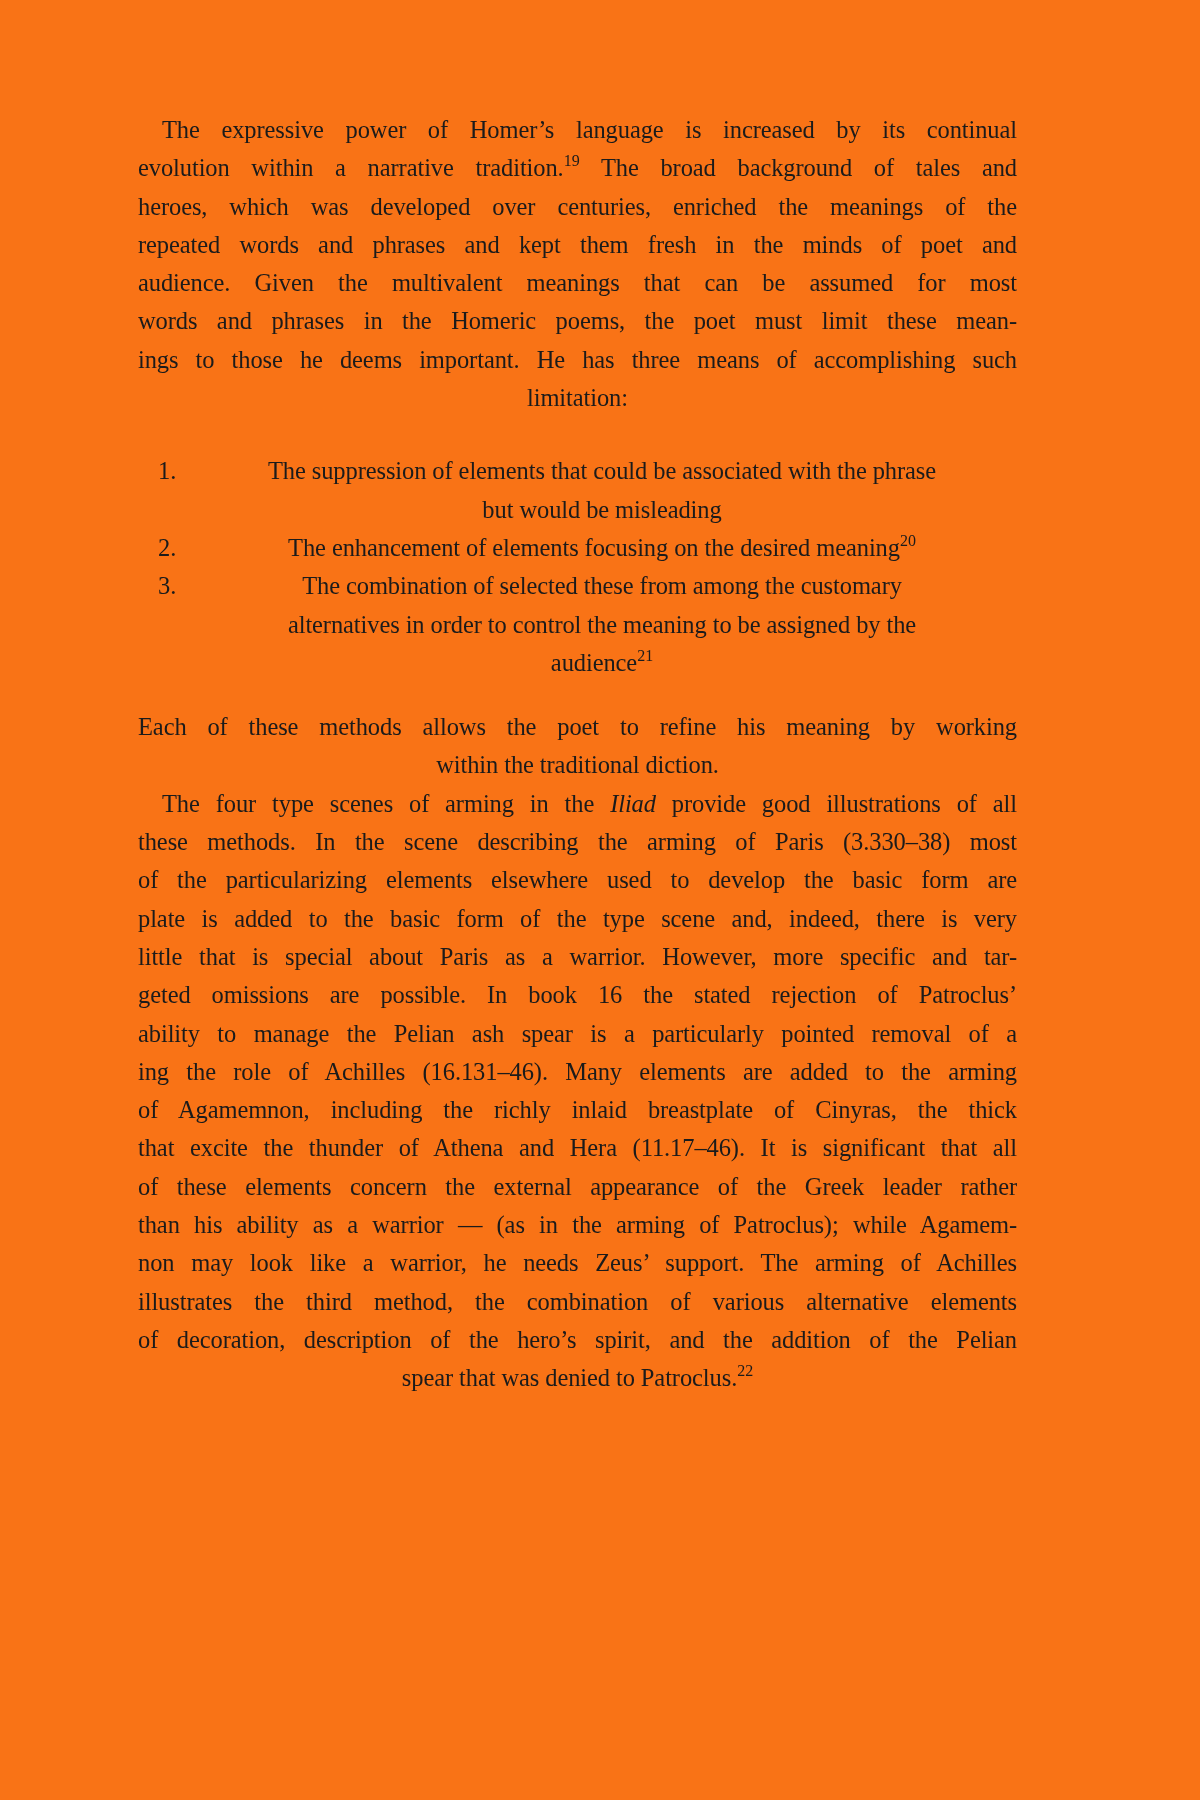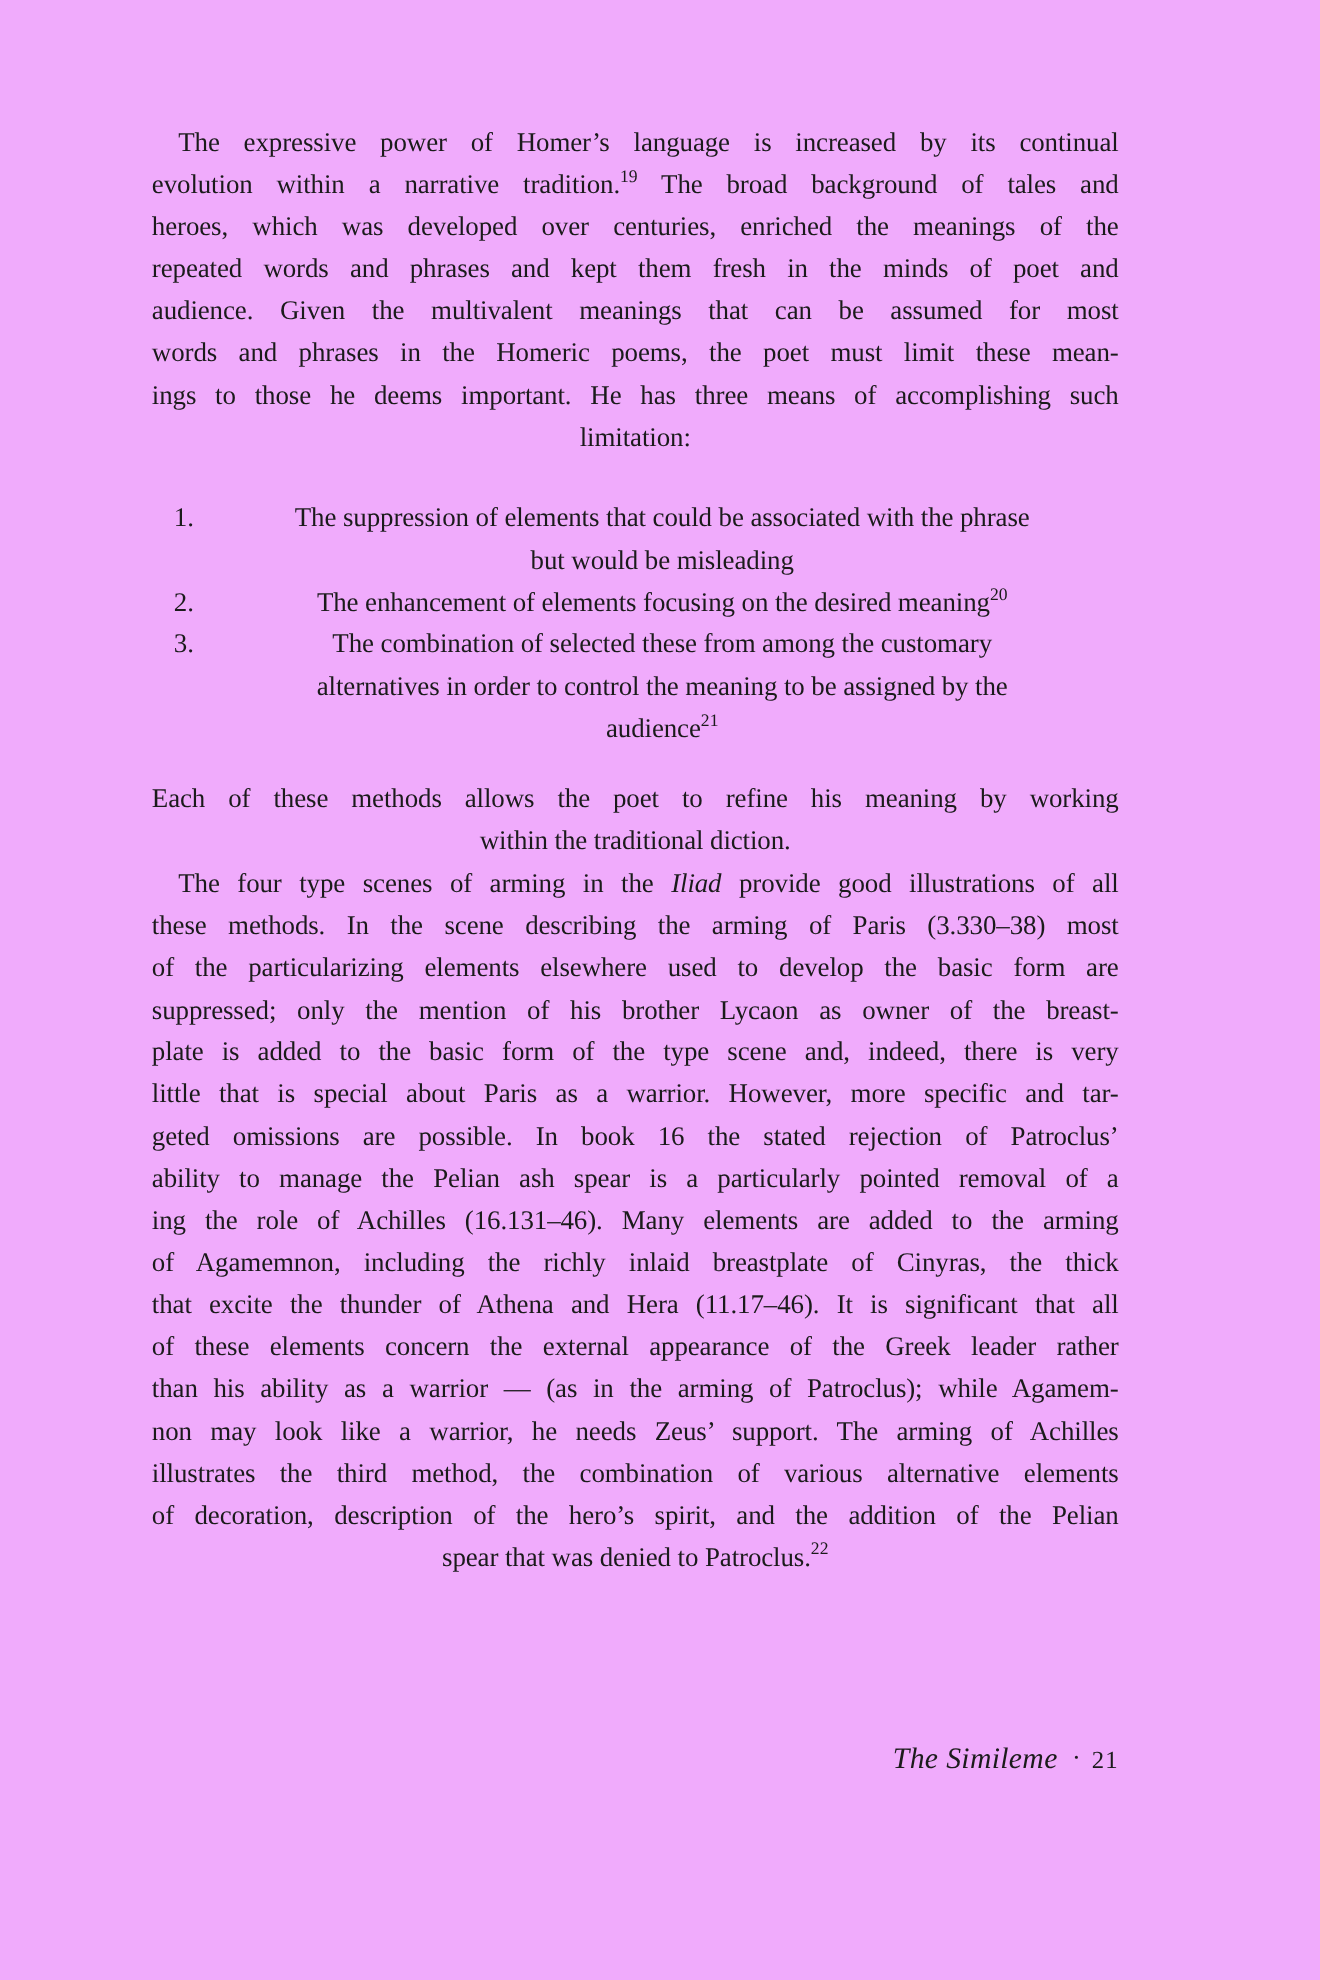--- a/index.html
+++ b/index.html
@@ -1,21 +1,21 @@
 <!DOCTYPE html>
 <html><head>
 <meta charset="utf-8">
 <style>
   html, body { margin: 0; padding: 0; background: #e8e8e8; }
   .page {
     position: relative;
     width: 1200px;
     height: 1800px;
     margin: 0 auto;
-    background: #f0abfc;
+    background: #f97316;
     font-family: "Liberation Serif", "DejaVu Serif", serif;
     color: #1b1b1b;
     overflow: hidden;
   }
   .text-block {
     position: absolute;
     left: 138px;
     top: 111px;
     width: 879px;
     font-size: 24.5px;
@@ -98,34 +98,30 @@
 
     <div>
       <div class="jline">Each of these methods allows the poet to refine his meaning by working</div>
       <div class="lline">within the traditional diction.</div>
     </div>
 
     <div>
       <div class="jline indent">The four type scenes of arming in the <em>Iliad</em> provide good illustrations of all</div>
       <div class="jline">these methods. In the scene describing the arming of Paris (3.330–38) most</div>
       <div class="jline">of the particularizing elements elsewhere used to develop the basic form are</div>
-      <div class="jline">suppressed; only the mention of his brother Lycaon as owner of the breast-</div>
       <div class="jline">plate is added to the basic form of the type scene and, indeed, there is very</div>
       <div class="jline">little that is special about Paris as a warrior. However, more specific and tar-</div>
       <div class="jline">geted omissions are possible. In book 16 the stated rejection of Patroclus’</div>
       <div class="jline">ability to manage the Pelian ash spear is a particularly pointed removal of a</div>
       <div class="jline">ing the role of Achilles (16.131–46). Many elements are added to the arming</div>
       <div class="jline">of Agamemnon, including the richly inlaid breastplate of Cinyras, the thick</div>
       <div class="jline">that excite the thunder of Athena and Hera (11.17–46). It is significant that all</div>
       <div class="jline">of these elements concern the external appearance of the Greek leader rather</div>
       <div class="jline">than his ability as a warrior — (as in the arming of Patroclus); while Agamem-</div>
       <div class="jline">non may look like a warrior, he needs Zeus’ support. The arming of Achilles</div>
       <div class="jline">illustrates the third method, the combination of various alternative elements</div>
       <div class="jline">of decoration, description of the hero’s spirit, and the addition of the Pelian</div>
       <div class="lline">spear that was denied to Patroclus.<sup>22</sup></div>
     </div>
 
   </div>
 
-  <div class="footer">
-    <span class="footer-title">The Simileme</span><span class="footer-sep">·</span><span class="footer-page">21</span>
-  </div>
 </div>
 
 </body></html>

